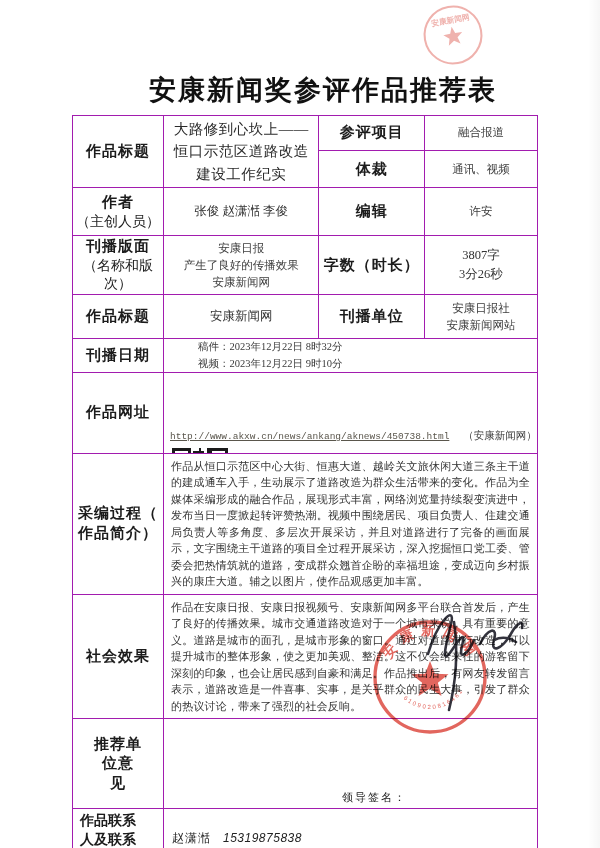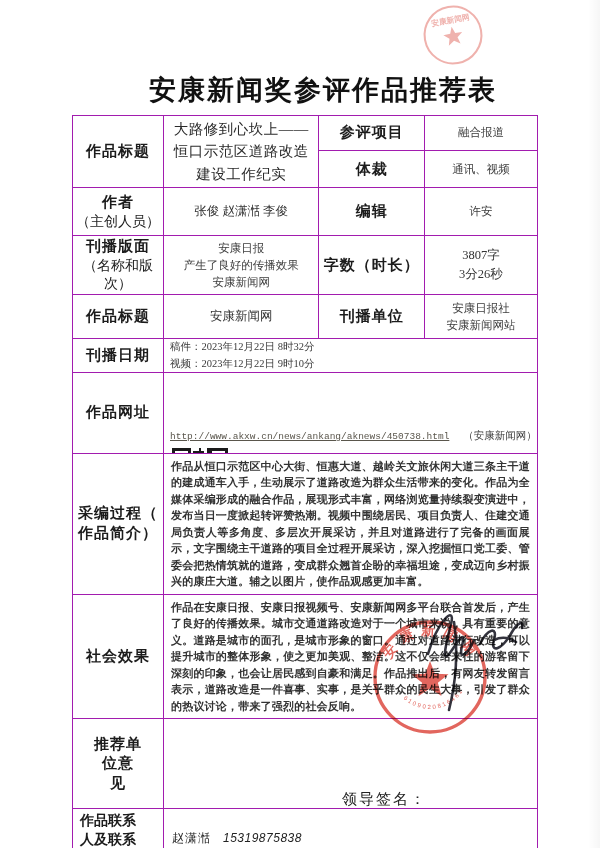--- a/index.html
+++ b/index.html
@@ -16,28 +16,28 @@
   }
   table.form{
     position:absolute;left:72px;top:115px;border-collapse:collapse;table-layout:fixed;
   }
   table.form td{border:1px solid #a21caf;vertical-align:middle;padding:0;overflow:hidden;}
   .lbl{font-weight:bold;font-size:15px;text-align:center;letter-spacing:1px;line-height:1.3;color:#1c1c1c;white-space:pre-line;}
   .lbl-sub{display:block;font-size:14px;letter-spacing:0;font-weight:normal;}
   .val{font-size:11.5px;color:#3d3d3d;text-align:center;line-height:1.5;}
   .val-big{font-size:14.5px;color:#2a2a2a;text-align:center;line-height:1.55;letter-spacing:0.5px;padding:2px 6px;}
   .val-mid{font-size:12.5px;color:#333;text-align:center;line-height:1.55;}
-  .date-line{font-size:10.5px;color:#3a3a3a;line-height:1.55;text-align:left;padding-left:6px;}
+  .date-line{font-size:10.5px;color:#3a3a3a;line-height:1.55;text-align:left;padding-left:6px;margin-left:28px;}
   .url-line{font-size:9.5px;padding:2px 0 0 6px;white-space:nowrap;margin-top:44px;}
   .url-text{font-family:"Liberation Mono","DejaVu Sans Mono",monospace;color:#5a564c;text-decoration:underline;}
   .url-note{font-size:10.5px;color:#3a3a3a;margin-left:14px;}
   .qr-wrap{position:absolute;left:8px;top:21px;width:56px;height:56px;}
-  .para{font-size:11px;color:#333;line-height:1.5;text-align:justify;padding:4px 7px;letter-spacing:0.2px;font-weight:bold;}
+  .para{font-size:11px;color:#333;line-height:1.5;text-align:justify;padding:4px 7px;letter-spacing:0.2px;}
   .rel{position:relative;width:100%;height:100%;}
-  .sign-label{position:absolute;left:178px;top:26px;font-size:15px;letter-spacing:2px;color:#222;}
+  .sign-label{position:absolute;left:178px;top:26px;font-size:11px;letter-spacing:2px;color:#222;}
   .contact-val{font-size:12px;color:#222;padding:4px 8px;text-align:left;vertical-align:top;}
   .contact-name{letter-spacing:1px;}
   .contact-phone{font-family:"Liberation Sans","DejaVu Sans",sans-serif;margin-left:12px;letter-spacing:0.5px;font-style:italic;}
   .seal{position:absolute;left:370px;top:617px;width:120px;height:120px;opacity:0.85;mix-blend-mode:multiply;}
   .seal-top{position:absolute;left:422px;top:4px;width:62px;height:62px;opacity:0.5;transform:rotate(-10deg);mix-blend-mode:multiply;}
   .signature{position:absolute;left:398px;top:592px;width:140px;height:125px;mix-blend-mode:multiply;}
   .v-top{vertical-align:top;}
 </style>
 </head>
 <body>

